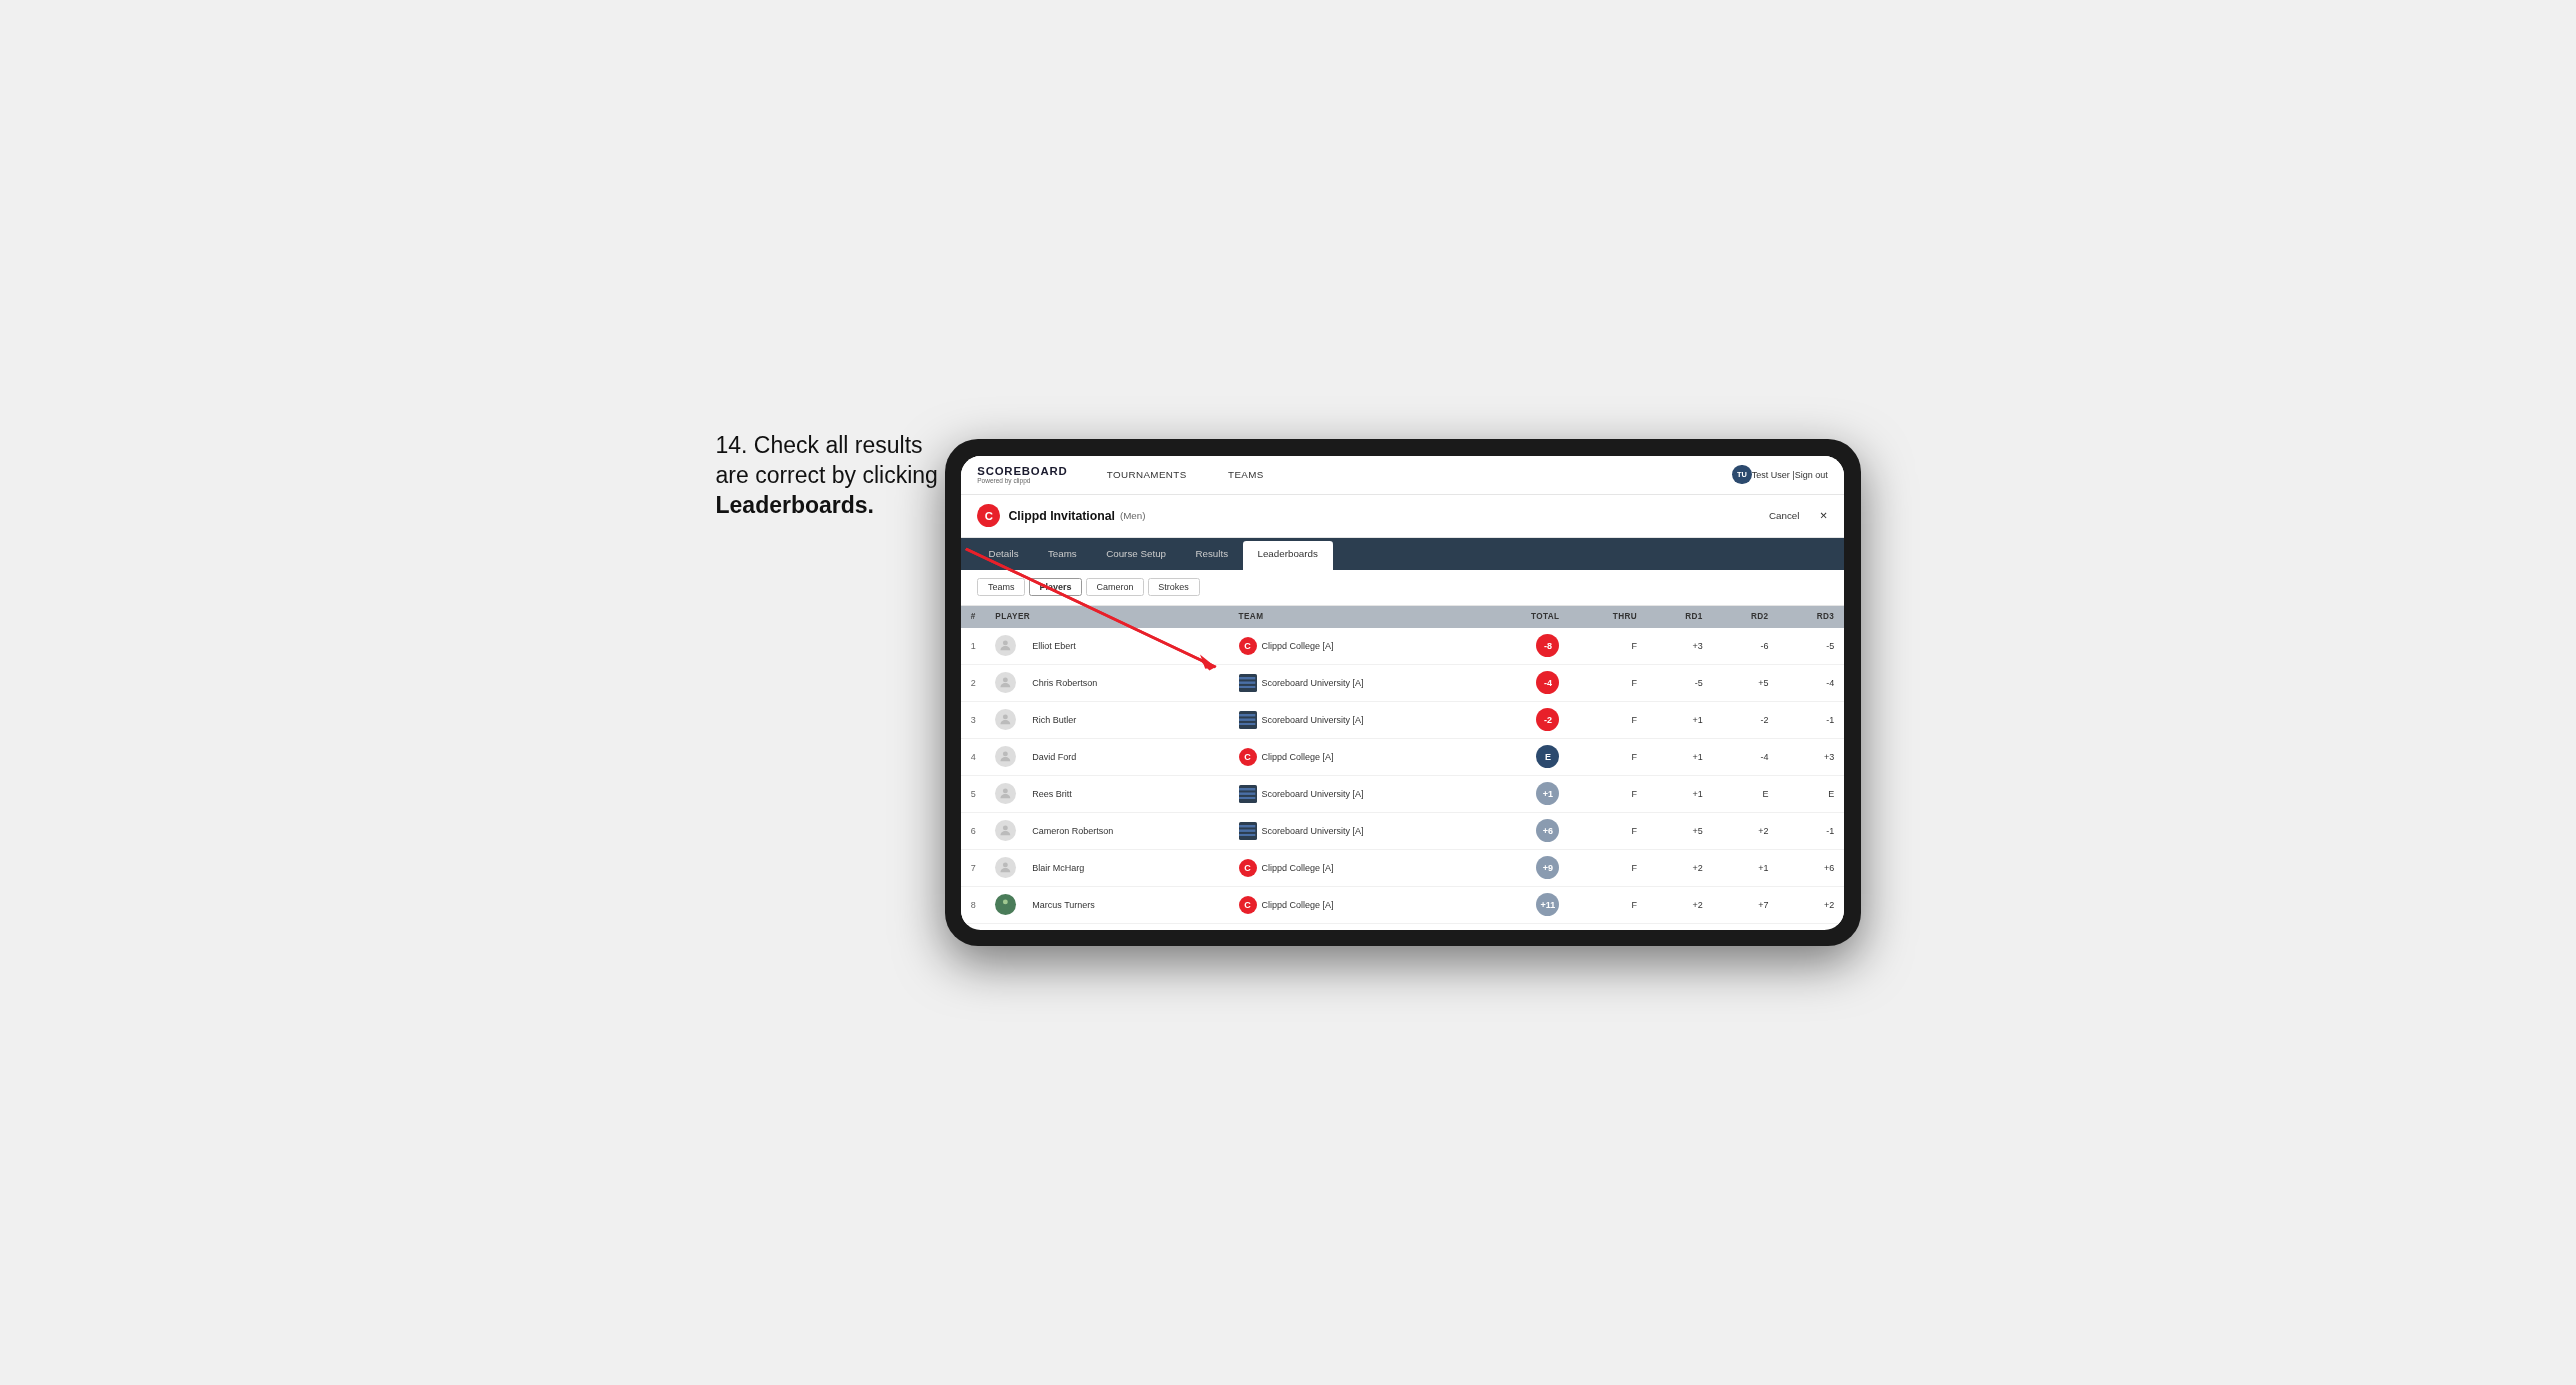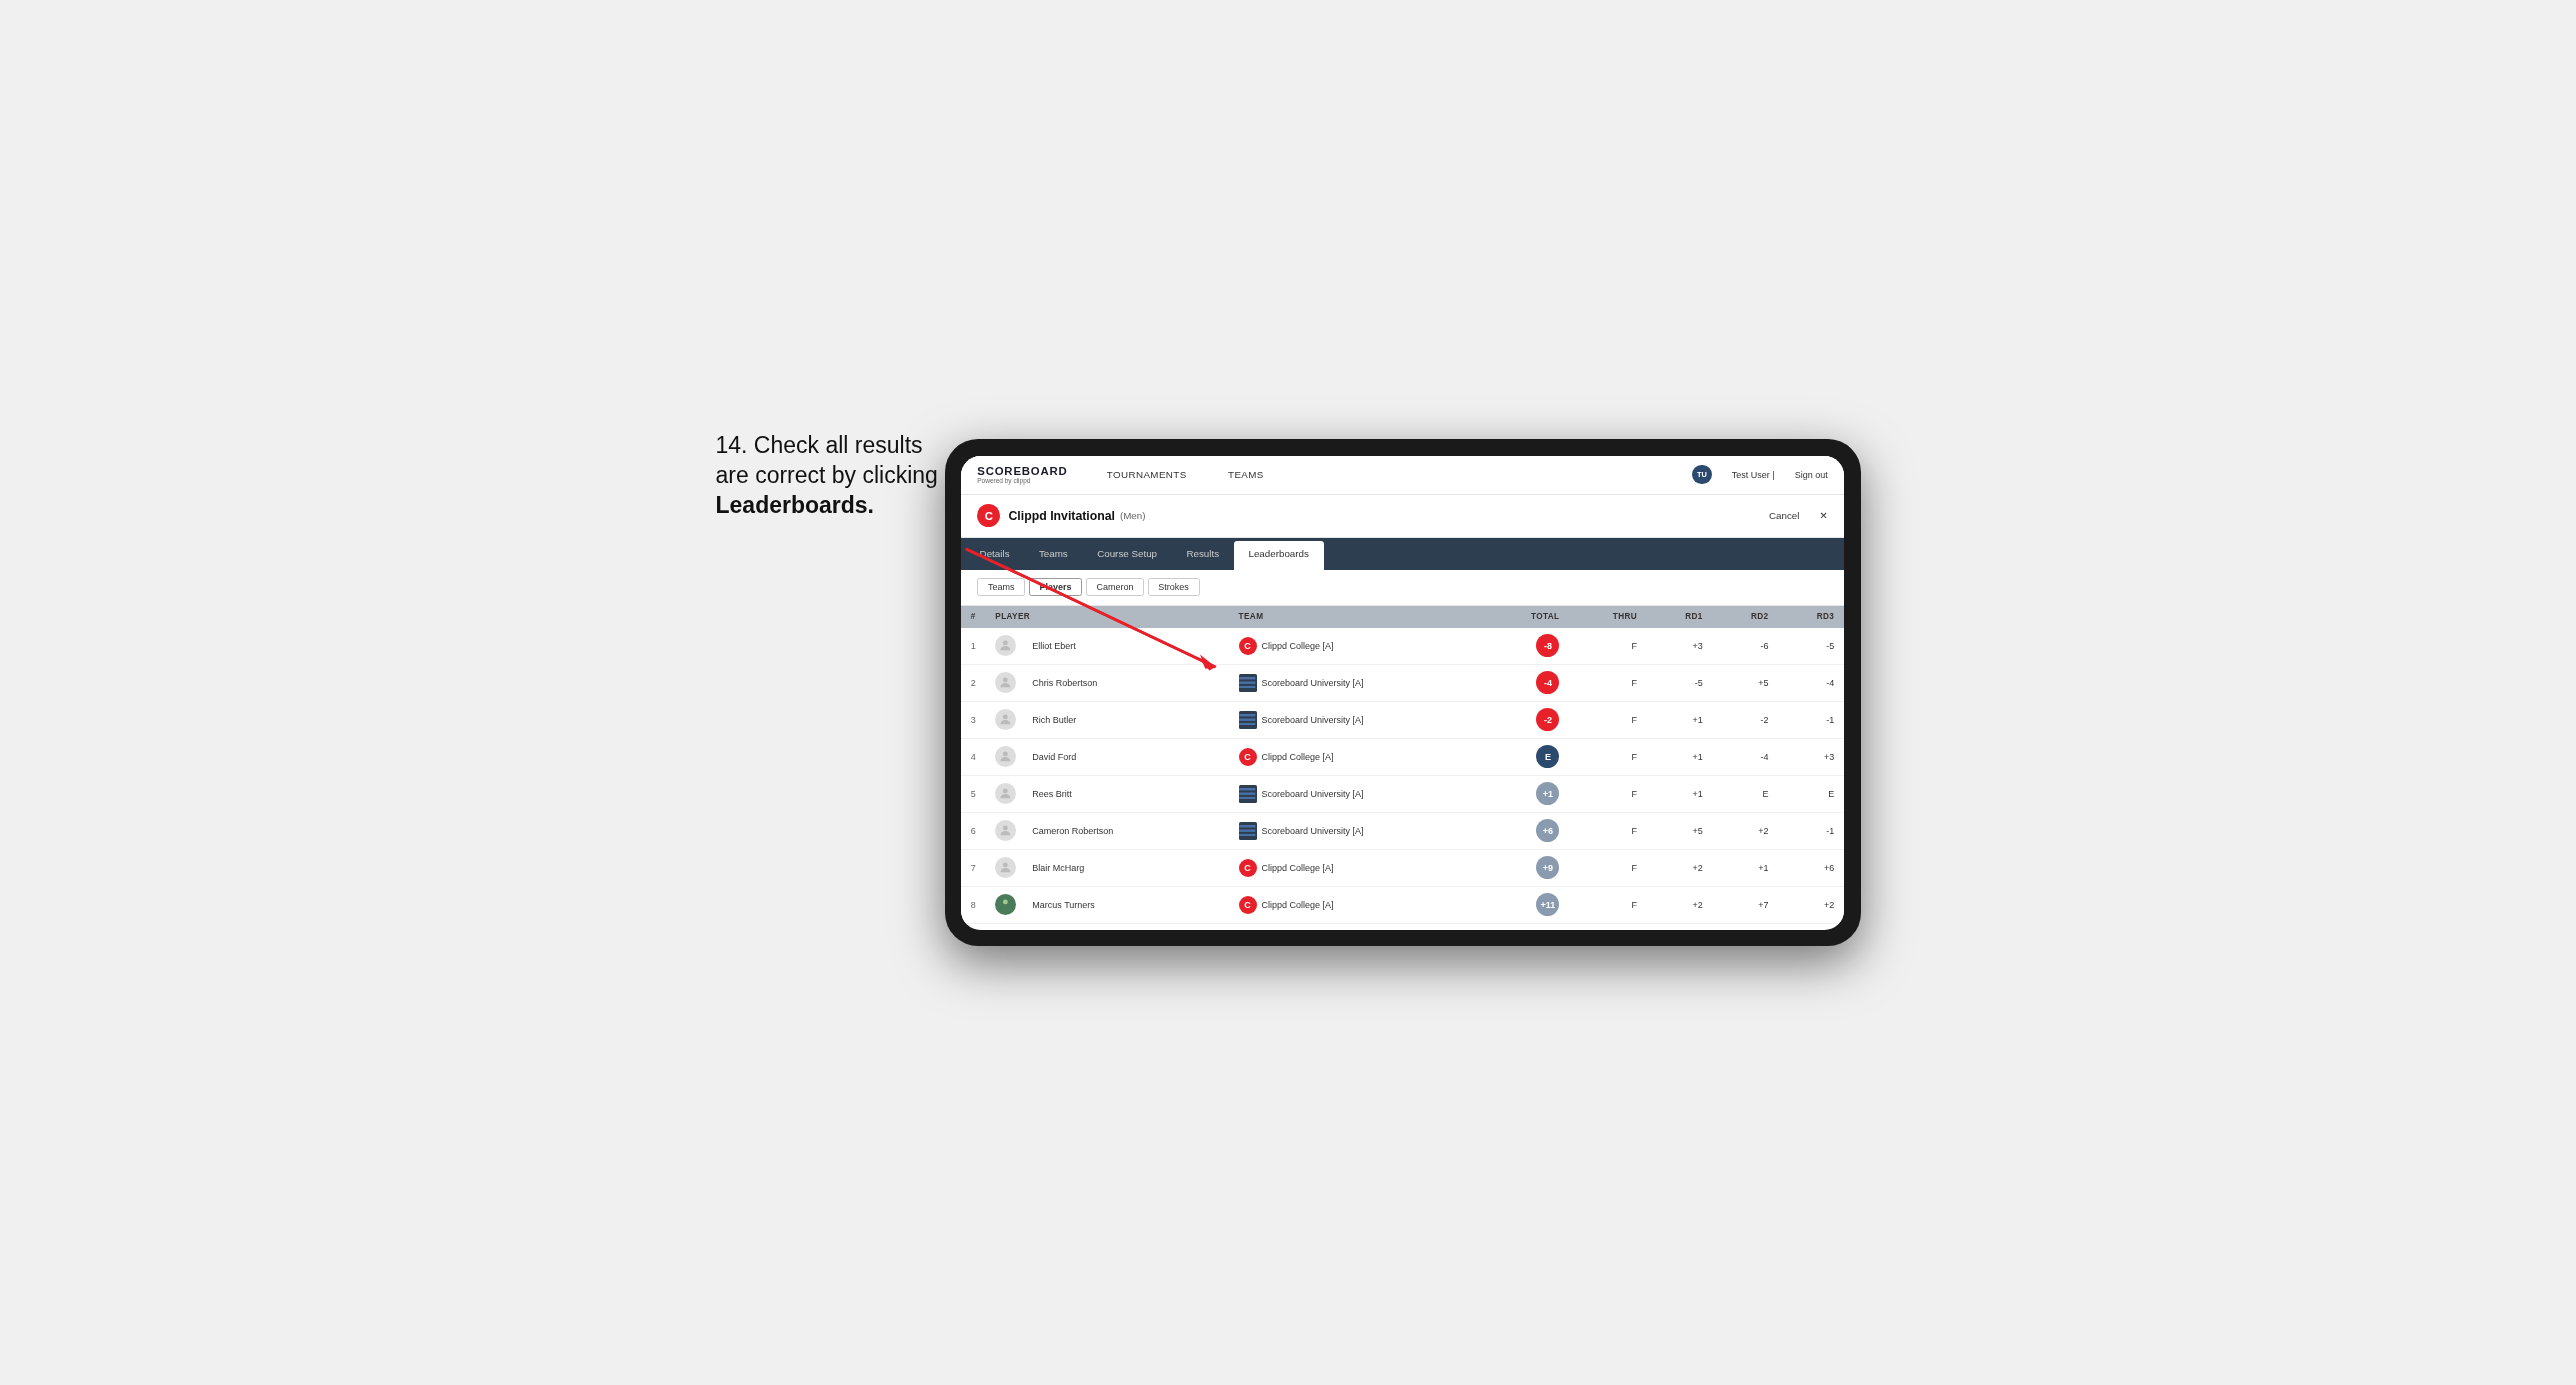--- a/index.html
+++ b/index.html
@@ -97,21 +97,21 @@
       color: #333;
       cursor: pointer;
       text-transform: uppercase;
       letter-spacing: 0.4px;
       font-weight: 500;
       border-bottom: 1.6px solid transparent;
     }
     .nav-right {
       display: flex;
       align-items: center;
-      gap: 20px;
+      gap: 0;
       font-size: 9px;
       color: #333;
     }
     .user-avatar-small {
       width: 19.6px;
       height: 19.6px;
       background: #2c4a6e;
       border-radius: 50%;
       display: flex;
       align-items: center;
@@ -166,21 +166,21 @@
       cursor: pointer;
       display: flex;
       align-items: center;
       gap: 20px;
     }
 
     
     .tab-nav {
       background: #2c3e50;
       display: flex;
-      padding: 0 4px;
+      padding: 0 13px;
       text-align: center;
     }
     .tab-item {
       padding: 9.8px 14.7px;
       font-size: 9.8px;
       color: #ccc;
       cursor: pointer;
       border-bottom: 1.6px solid transparent;
     }
     .tab-item.active {

